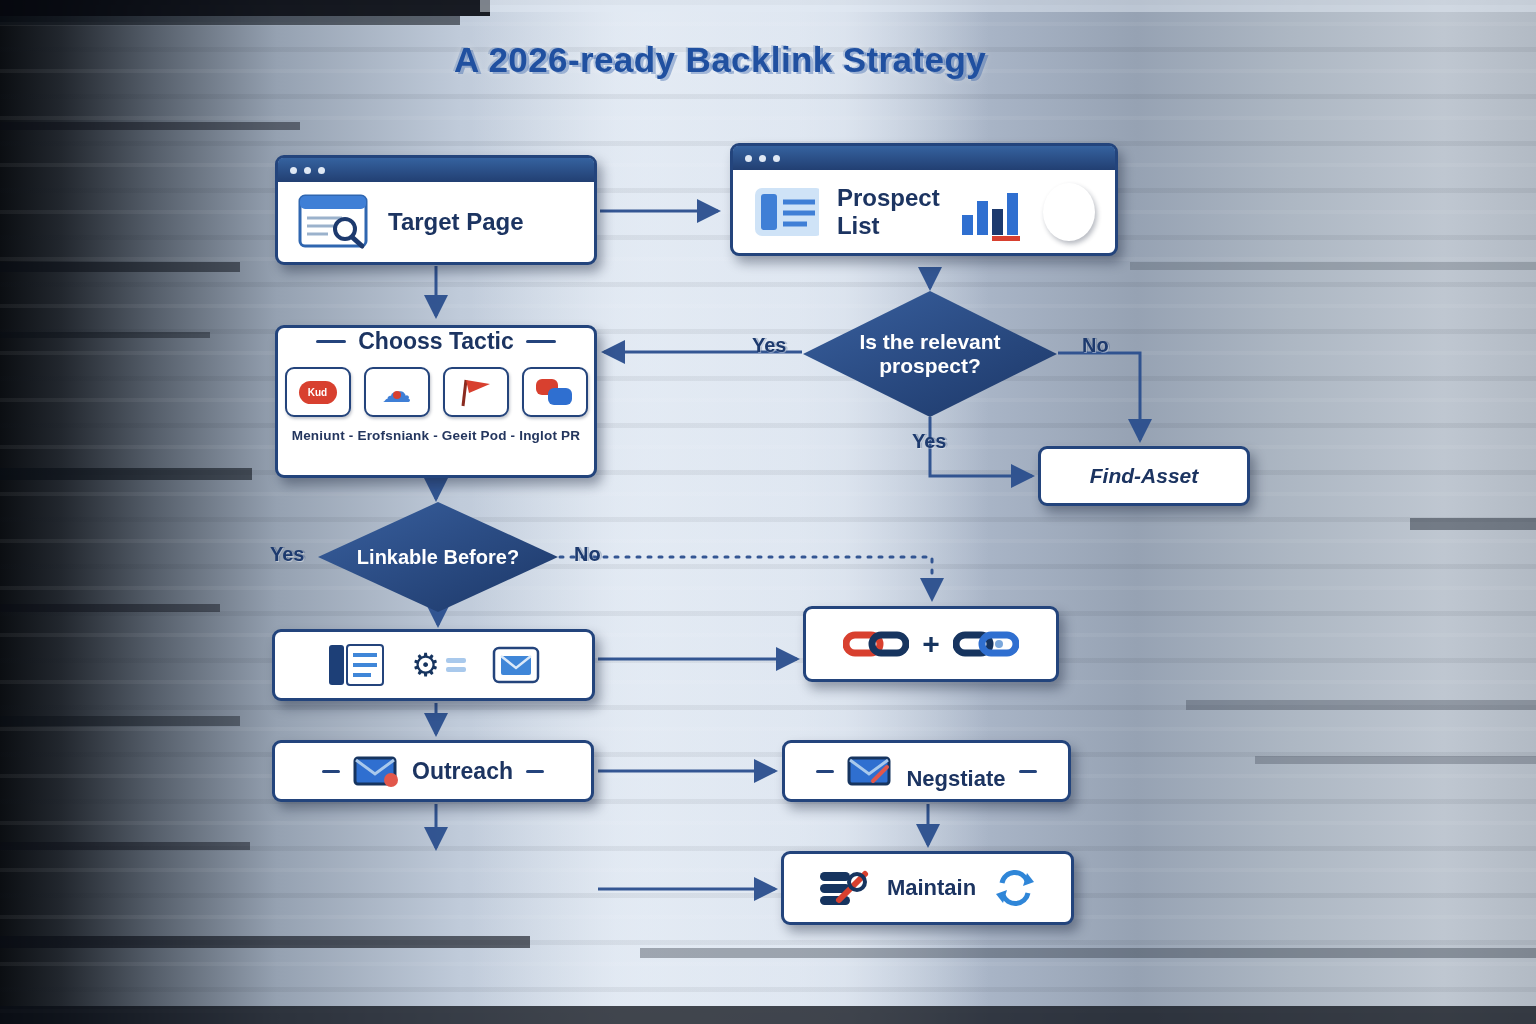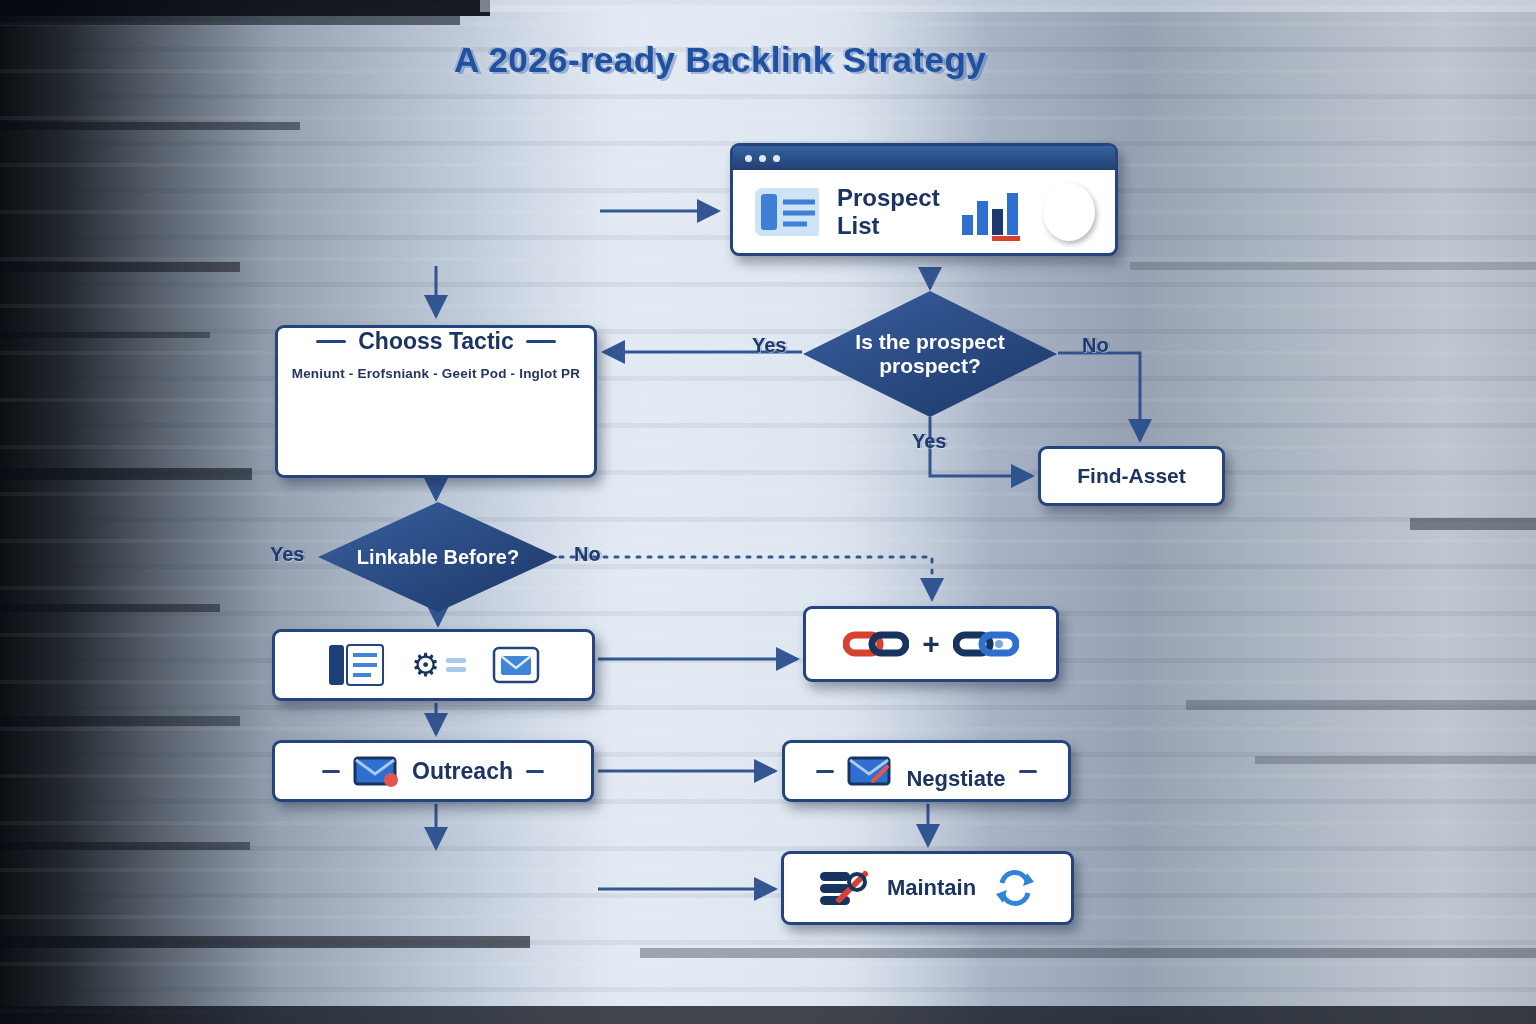--- a/index.html
+++ b/index.html
@@ -103,20 +103,39 @@
       <line x1="436" y1="804" x2="436" y2="848" marker-end="url(#ah)"></line>
       <line x1="928" y1="804" x2="928" y2="845" marker-end="url(#ah)"></line>
       <line x1="598" y1="889" x2="775" y2="889" marker-end="url(#ah)"></line>
     </g>
   </svg>
 
   <div class="header">
     <div class="title">A 2026-ready Backlink Strategy</div>
   </div>
 
+  <div class="node" style="left:275px;top:155px;width:322px;height:110px;">
+    <div class="titlebar">
+      <span class="dot"></span>
+      <span class="dot"></span>
+      <span class="dot"></span>
+    </div>
+    <div class="wbody">
+      <svg width="72" height="56">
+        <rect x="2" y="2" width="66" height="50" rx="5" fill="#fff" stroke="#2f66b0" stroke-width="3"></rect>
+        <rect x="2" y="2" width="66" height="13" rx="5" fill="#3f7fd6"></rect>
+        <line x1="9" y1="24" x2="44" y2="24" stroke="#9bb2cc" stroke-width="3"></line>
+        <line x1="9" y1="32" x2="38" y2="32" stroke="#9bb2cc" stroke-width="3"></line>
+        <line x1="9" y1="40" x2="30" y2="40" stroke="#9bb2cc" stroke-width="3"></line>
+        <circle cx="47" cy="35" r="10" fill="none" stroke="#1d3a6e" stroke-width="4"></circle>
+        <line x1="54" y1="43" x2="64" y2="52" stroke="#1d3a6e" stroke-width="5" stroke-linecap="round"></line>
+      </svg>
+      <span class="nlabel">Target Page</span>
+    </div>
+  </div>
 
   <div class="node" style="left:730px;top:143px;width:388px;height:113px;">
     <div class="titlebar">
       <span class="dot"></span>
       <span class="dot"></span>
       <span class="dot"></span>
     </div>
     <div class="wbody">
       <svg width="74" height="56">
         <rect x="2" y="4" width="68" height="48" rx="7" fill="#cfe3f7"></rect>
@@ -136,29 +155,48 @@
       <div class="pie"></div>
     </div>
   </div>
 
   <div class="node" style="left:275px;top:325px;width:322px;height:153px;">
     <div class="titlerow">
       <span class="dash"></span>
       <span class="nlabel" style="font-size:23px;">Chooss Tactic</span>
       <span class="dash"></span>
     </div>
+    <div class="tilerow">
+      <div class="tile">
+        <span class="pill">Kud</span>
+      </div>
+      <div class="tile">
+        <span class="cloud">☁</span>
+        <span class="cloud-dot"></span>
+      </div>
+      <div class="tile">
+        <svg width="40" height="36">
+          <line x1="10" y1="6" x2="7" y2="32" stroke="#8a2a1f" stroke-width="3"></line>
+          <path d="M10,6 L34,10 L13,19 Z" fill="#d8402f"></path>
+        </svg>
+      </div>
+      <div class="tile">
+        <span class="bubble red"></span>
+        <span class="bubble blue"></span>
+      </div>
+    </div>
     <div class="caption">Meniunt - Erofsniank - Geeit Pod - Inglot PR</div>
   </div>
 
   <div class="diamond" style="left:803px;top:291px;width:254px;height:126px;font-size:21px;">
-    <span>Is the prospect</span>
+    <span>Is the relevant</span>
     <span>prospect?</span>
   </div>
 
-  <div class="node" style="left:1038px;top:446px;width:187px;height:60px;">
+  <div class="node" style="left:1038px;top:446px;width:212px;height:60px;font-style:italic;">
     <div class="center">
       <span class="nlabel" style="font-size:21px;">Find-Asset</span>
     </div>
   </div>
 
   <div class="diamond" style="left:318px;top:502px;width:240px;height:110px;font-size:20px;">
     <span>Linkable Before?</span>
   </div>
 
   <div class="node" style="left:272px;top:629px;width:323px;height:72px;">

